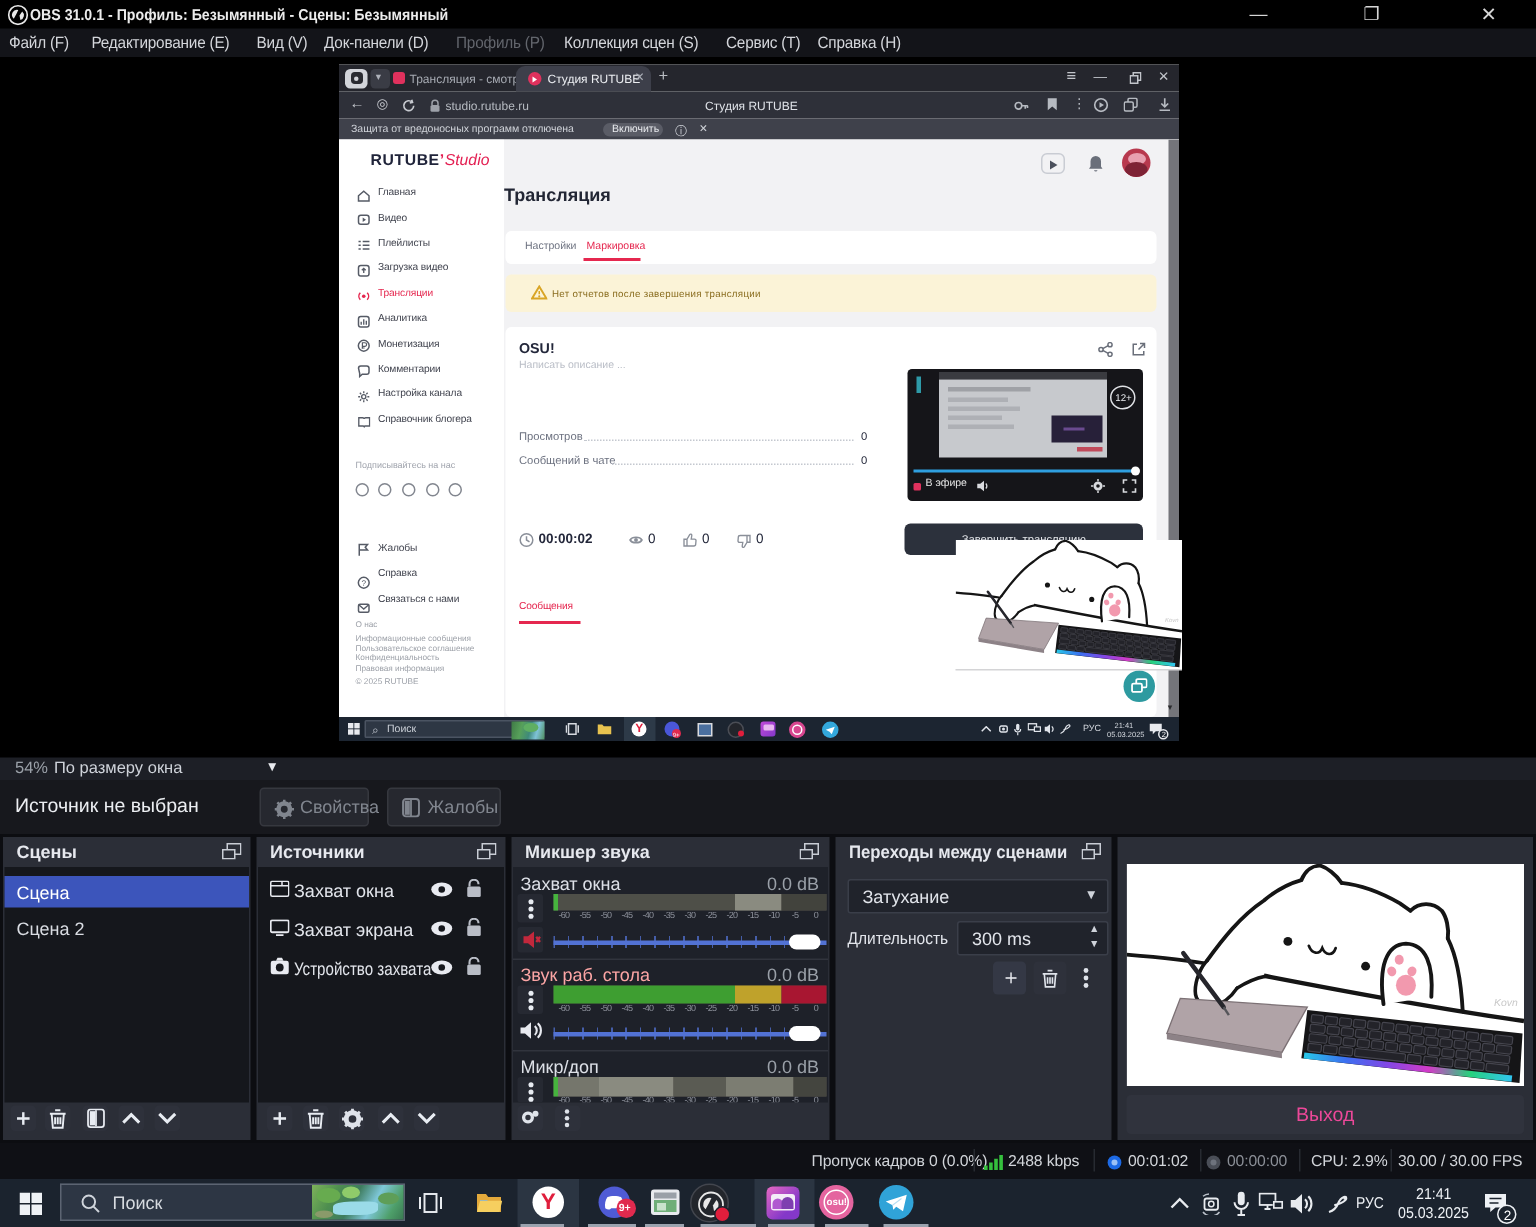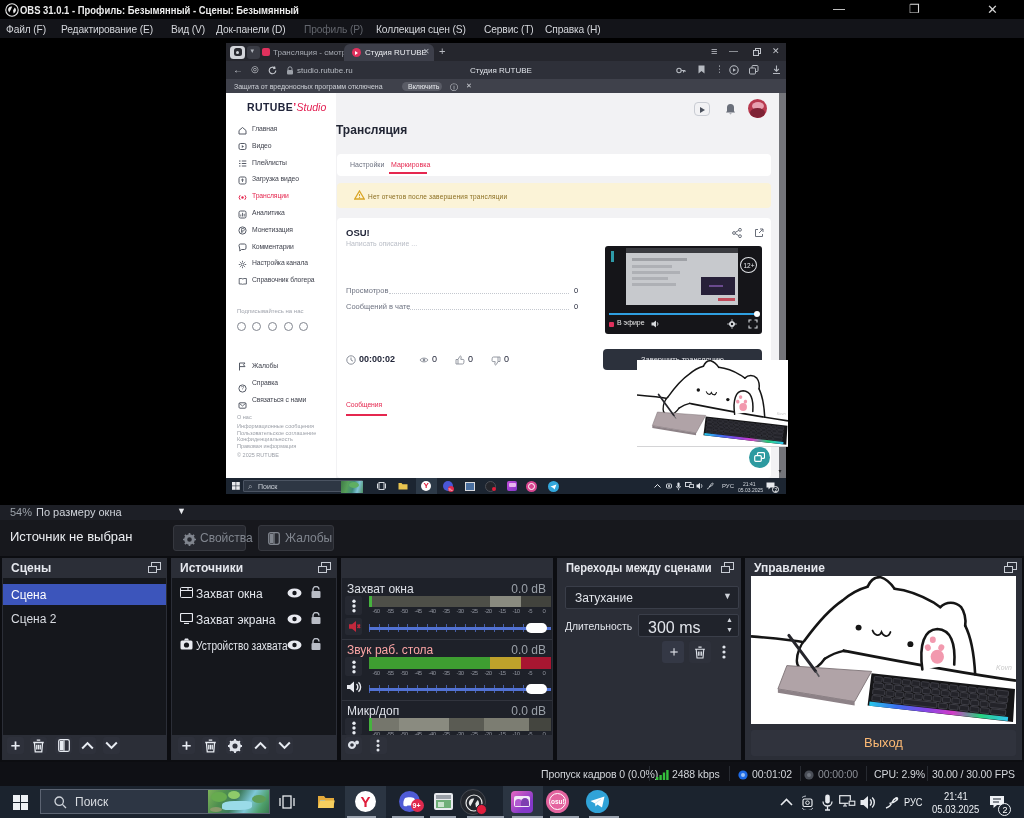--- a/index.html
+++ b/index.html
@@ -671,20 +671,27 @@
             <path d="M1,6 L5.5,1.5 L10,6" stroke="#e8ecf2" stroke-width="1.7" fill="none"></path>
           </svg>
         </div>
       <div class="tbtn" style="left:105px">
           <svg class="a" style="left:2px;top:4px" width="13" height="9" viewBox="0 0 11 7">
             <path d="M1,1 L5.5,5.5 L10,1" stroke="#e8ecf2" stroke-width="1.7" fill="none"></path>
           </svg>
         </div>
     </div>
     <div class="dock" id="dock-mixer" style="left:341px;width:212px;">
+      <div class="dhead">
+          <span class="ht">Микшер звука</span>
+        <svg class="popic" style="right:7px" viewBox="0 0 13 11">
+            <rect x="3.5" y="0.5" width="9" height="7" fill="none" stroke="#c9cdd5"></rect>
+            <rect x="0.5" y="4.5" width="8" height="6" fill="#2b2e37" stroke="#c9cdd5"></rect>
+          </svg>
+      </div>
       <div class="a" style="left:1px;top:20px;width:210px;height:157px;background:#1e2129;overflow:hidden;" id="mixbody">
         <span class="a txt" style="left:5px;top:4px;font-size:12px;color:#dde0e7;">Захват окна</span>
         <span class="a txt" style="right:6px;top:4px;font-size:12px;color:#9aa0a8;">0.0 dB</span>
         <div class="a" style="left:3px;top:18px;width:17px;height:19px;background:#262932;border-radius:2px;">
           <svg class="a" style="left:5.5px;top:2.5px" width="6" height="14" viewBox="0 0 6 14">
               <g fill="#e8ecf2">
                 <circle cx="3" cy="2.2" r="1.7"></circle>
                 <circle cx="3" cy="7" r="1.7"></circle>
                 <circle cx="3" cy="11.8" r="1.7"></circle>
               </g>
@@ -819,53 +826,46 @@
             <rect x="3.5" y="0.5" width="9" height="7" fill="none" stroke="#c9cdd5"></rect>
             <rect x="0.5" y="4.5" width="8" height="6" fill="#2b2e37" stroke="#c9cdd5"></rect>
           </svg>
       </div>
       <div class="a" style="left:8px;top:28px;width:174px;height:23px;background:#20232b;border:1px solid #3a3e49;border-radius:2px;">
         <span class="a txt" style="left:9px;top:4px;font-size:12px;color:#e2e5eb;">Затухание</span>
         <span class="a" style="right:6px;top:4px;color:#cfd3da;font-size:9px;">▼</span>
       </div>
       <span class="a txt" style="left:8px;top:62px;font-size:11.5px;color:#e2e5eb;transform:scaleX(.9);transform-origin:0 0;">Длительность</span>
       <div class="a" style="left:81px;top:56px;width:101px;height:23px;background:#20232b;border:1px solid #3a3e49;border-radius:2px;">
-        <span class="a txt" style="left:9px;top:4px;font-size:16px;color:#e2e5eb;">300 ms</span>
+        <span class="a txt" style="left:9px;top:4px;font-size:12px;color:#e2e5eb;">300 ms</span>
         <span class="a" style="right:5px;top:1px;color:#cfd3da;font-size:7px;">▲</span>
         <span class="a" style="right:5px;top:11px;color:#cfd3da;font-size:7px;">▼</span>
       </div>
       <div class="a" style="left:105px;top:83px;width:22px;height:22px;background:#343845;border-radius:3px;">
           <span class="a" style="left:5px;top:2px;color:#e8eaf0;font-size:14px;">＋</span>
         </div>
       <div class="a" style="left:132px;top:83px;width:22px;height:22px;background:#2e313b;border-radius:3px;">
           <svg class="a" style="left:5px;top:5px" width="12" height="13" viewBox="0 0 11 12">
             <path d="M1,3h9M4,1h3M2,3l.7,8h5.6L9,3M4,5v4M5.5,5v4M7,5v4" stroke="#dfe3ea" fill="none" stroke-width="1"></path>
           </svg>
         </div>
       <div class="a" style="left:159px;top:83px;width:16px;height:22px;">
           <svg class="a" style="left:6px;top:4px" width="4" height="14" viewBox="0 0 4 14">
             <circle cx="2" cy="2" r="1.6" fill="#dfe3ea"></circle>
             <circle cx="2" cy="7" r="1.6" fill="#dfe3ea"></circle>
             <circle cx="2" cy="12" r="1.6" fill="#dfe3ea"></circle>
           </svg>
         </div>
     </div>
     <div class="dock" id="dock-ctrl" style="left:745px;width:277px;">
-      <div class="dhead">
-          <span class="ht">Управление</span>
-        <svg class="popic" style="right:5px" viewBox="0 0 13 11">
-            <rect x="3.5" y="0.5" width="9" height="7" fill="none" stroke="#c9cdd5"></rect>
-            <rect x="0.5" y="4.5" width="8" height="6" fill="#2b2e37" stroke="#c9cdd5"></rect>
-          </svg>
-      </div>
       <svg class="a" style="left:6px;top:18px" width="265" height="148" viewBox="0 0 266 152" preserveAspectRatio="none">
           <use href="#bongo"></use>
         </svg>
       <div class="a" style="left:6px;top:172px;width:265px;height:26px;background:#30333d;border-radius:3px;">
-        <span class="a" style="left:0;right:0;top:5px;text-align:center;font-size:13px;color:#fdba74;">Выход</span>
+        <span class="a" style="left:0;right:0;top:5px;text-align:center;font-size:13px;color:#ec4899;">Выход</span>
       </div>
     </div>
   </div>
 
   <div id="status" class="a">
     <span style="left:541px">Пропуск кадров 0 (0.0%)</span>
       <i class="a" style="left:649px;top:4px;width:1px;height:15px;background:#272a31;"></i>
       <i class="a" style="left:729px;top:4px;width:1px;height:15px;background:#272a31;"></i>
       <i class="a" style="left:800px;top:4px;width:1px;height:15px;background:#272a31;"></i>
       <i class="a" style="left:866px;top:4px;width:1px;height:15px;background:#272a31;"></i>

